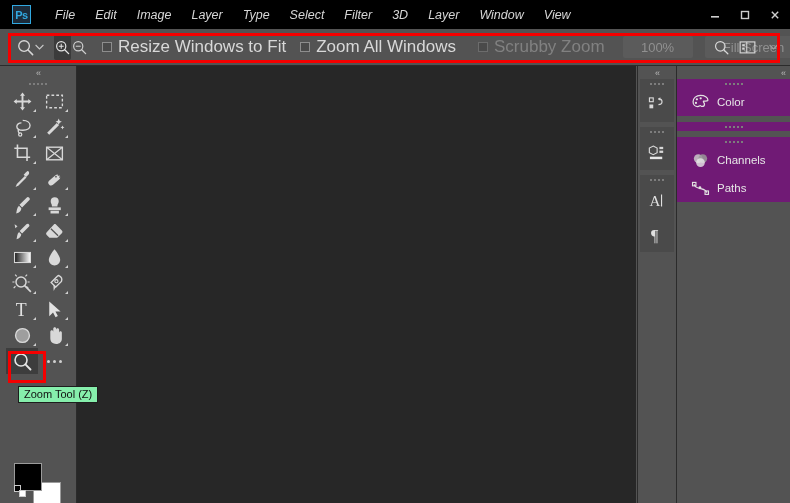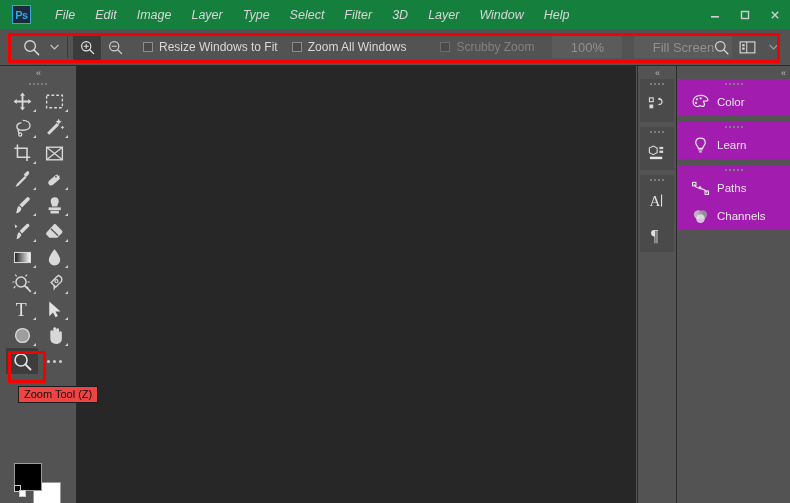--- a/index.html
+++ b/index.html
@@ -6,21 +6,21 @@
   body{
     width:790px;height:503px;overflow:hidden;
     font-family:"Liberation Sans", sans-serif;
     -webkit-font-smoothing:antialiased;
   }
   #app{position:relative;width:790px;height:503px;background:#535353;}
 
   
   .menubar{
     position:absolute;left:0;top:0;width:790px;height:29px;
-    background:#15803d;display:flex;align-items:center;
+    background:#000000;display:flex;align-items:center;
     border-bottom:1px solid #2b2b2b;
   }
   .ps-logo{
     width:19px;height:19px;margin-left:12px;margin-right:14px;
     background:#1c2b3a;border:1px solid #31a8e0;
     color:#31a8e0;font-size:11px;font-weight:bold;
     display:flex;align-items:center;justify-content:center;
     letter-spacing:-0.5px;box-sizing:border-box;
   }
   .menu-item{
@@ -51,21 +51,21 @@
   .ob-togglebtn{
     width:28px;height:26px;display:flex;align-items:center;justify-content:center;
     border-radius:2px;
   }
   .ob-togglebtn.on{background:#3b3b3b;}
   .ob-check{display:flex;align-items:center;margin-left:14px;}
   .ob-check .box{
     width:10px;height:10px;border:1px solid #8d8d8d;background:#4a4a4a;
     box-sizing:border-box;margin-right:6px;
   }
-  .ob-check .lbl{color:#d8d8d8;font-size:12px;white-space:nowrap;text-align:center;}
+  .ob-check .lbl{color:#d8d8d8;font-size:17px;white-space:nowrap;text-align:center;}
   .ob-check.disabled .lbl{color:#818181;}
   .ob-check.disabled .box{border-color:#6c6c6c;}
   .ob-btn{
     height:22px;min-width:58px;padding:0 10px;margin-left:12px;
     background:#616161;color:#cfcfcf;font-size:13px;
     display:flex;align-items:center;justify-content:center;border-radius:2px;
     white-space:nowrap;
   }
   .ob-btn.dim{color:#909090;background:#5b5b5b;}
   .ob-right{position:absolute;right:4px;top:0;height:36px;display:flex;align-items:center;}
@@ -108,21 +108,21 @@
 
   
   .redbox-zoom{
     position:absolute;left:8px;top:351px;width:38px;height:32px;
     border:3px solid #f50000;box-sizing:border-box;pointer-events:none;z-index:60;
   }
 
   
   .tooltip{
     position:absolute;left:18px;top:386px;z-index:70;
-    background:#ef4444;border:1px solid #1d1d1d;color:#111;
+    background:#86efac;border:1px solid #1d1d1d;color:#111;
     font-size:11px;padding:1px 5px 2px 5px;white-space:nowrap;
   }
 
   
   .swatch-area{position:absolute;left:14px;top:397px;width:54px;height:44px;}
   .sw-fg{position:absolute;left:0;top:0;width:28px;height:28px;background:#000;border:1px solid #9b9b9b;box-sizing:border-box;}
   .sw-bg{position:absolute;left:19px;top:19px;width:28px;height:28px;background:#fff;border:1px solid #9b9b9b;box-sizing:border-box;}
   .sw-mini{position:absolute;left:0;top:22px;width:12px;height:12px;}
   .sw-mini .a{position:absolute;left:0;top:0;width:7px;height:7px;background:#000;border:1px solid #c9c9c9;box-sizing:border-box;}
   .sw-mini .b{position:absolute;left:5px;top:5px;width:7px;height:7px;background:#fff;border:1px solid #c9c9c9;box-sizing:border-box;}
@@ -142,21 +142,21 @@
   .dock-grip{height:9px;display:flex;align-items:center;justify-content:center;gap:2px;}
   .dock-grip i{width:2px;height:2px;background:#7d7d7d;display:block;}
   .dock-item{height:34px;display:flex;align-items:center;justify-content:center;color:#d8d8d8;}
 
   
   .rpanel{
     position:absolute;left:676px;top:66px;width:114px;height:437px;background:#535353;
     border-left:1px solid #2b2b2b;
   }
   .rp-collapse{height:13px;display:flex;align-items:center;justify-content:flex-end;padding-right:6px;color:#b9b9b9;font-size:9px;letter-spacing:-1px;}
-  .rp-group{background:#a21caf;margin:0 0 6px 0;}
+  .rp-group{background:#701a75;margin:0 0 6px 0;}
   .rp-grip{height:9px;display:flex;align-items:center;justify-content:center;gap:2px;}
   .rp-grip i{width:2px;height:2px;background:#7d7d7d;display:block;}
   .rp-row{height:28px;display:flex;align-items:center;padding-left:10px;}
   .rp-row .ic{width:26px;display:flex;align-items:center;justify-content:center;color:#e2e2e2;}
   .rp-row .lbl{color:#e6e6e6;font-size:11.5px;margin-left:4px;white-space:nowrap;}
 </style>
 </head>
 <body>
 
 <div id="app">
@@ -167,21 +167,21 @@
         <div class="menu-item">File</div>
         <div class="menu-item">Edit</div>
         <div class="menu-item">Image</div>
         <div class="menu-item">Layer</div>
         <div class="menu-item">Type</div>
         <div class="menu-item">Select</div>
         <div class="menu-item">Filter</div>
         <div class="menu-item">3D</div>
         <div class="menu-item">Layer</div>
         <div class="menu-item">Window</div>
-        <div class="menu-item">Help</div>
+        <div class="menu-item">View</div>
       </div>
     <div class="wincontrols">
       <div class="wbtn">
         <svg width="12" height="12" viewBox="0 0 12 12">
             <rect x="2" y="7" width="8" height="1.6" fill="#cfcfcf"></rect>
           </svg>
       </div>
       <div class="wbtn">
         <svg width="12" height="12" viewBox="0 0 12 12">
             <rect x="2.5" y="2.5" width="7" height="7" fill="none" stroke="#cfcfcf" stroke-width="1.4"></rect>
@@ -227,21 +227,21 @@
     </div>
 
     <div class="ob-check">
       <span class="box"></span>
       <span class="lbl">Resize Windows to Fit</span>
     </div>
     <div class="ob-check">
       <span class="box"></span>
       <span class="lbl">Zoom All Windows</span>
     </div>
-    <div class="ob-check disabled" style="margin-left:34px;">
+    <div class="ob-check disabled" style="margin-left:22px;">
       <span class="box"></span>
       <span class="lbl">Scrubby Zoom</span>
     </div>
 
     <div class="ob-btn dim" style="margin-left:18px;min-width:50px;">100%</div>
     <div class="ob-btn dim" style="margin-left:12px;min-width:78px;">Fill Screen</div>
 
     <div class="ob-right">
       <div class="ob-ricon">
         <svg width="17" height="17" viewBox="0 0 20 20">
@@ -535,56 +535,47 @@
           </div>
         </div>
         <div class="rp-group">
           <div class="rp-grip">
             <i></i>
             <i></i>
             <i></i>
             <i></i>
             <i></i>
           </div>
+        </div>
+        <div class="rp-group">
+          <div class="rp-grip">
+            <i></i>
+            <i></i>
+            <i></i>
+            <i></i>
+            <i></i>
+          </div>
           <div class="rp-row">
             <span class="ic">
               <svg width="19" height="19" viewBox="0 0 20 20">
-                <path d="M10 2.2 C6.8 2.2 5 4.4 5 7 C5 9.6 7.4 10.6 7.6 13 H12.4 C12.6 10.6 15 9.6 15 7 C15 4.4 13.2 2.2 10 2.2 Z" fill="none" stroke="#e2e2e2" stroke-width="1.3"></path>
-                <path d="M7.8 14.6 H12.2 M8.6 16.6 H11.4" stroke="#e2e2e2" stroke-width="1.3"></path>
+                <circle cx="7.6" cy="8" r="4.6" fill="#c9c9c9" opacity="0.85"></circle>
+                <circle cx="12.4" cy="8" r="4.6" fill="#9a9a9a" opacity="0.85"></circle>
+                <circle cx="10" cy="12.2" r="4.6" fill="#e8e8e8" opacity="0.8"></circle>
               </svg>
             </span>
-            <span class="lbl">Learn</span>
-          </div>
-        </div>
-        <div class="rp-group">
-          <div class="rp-grip">
-            <i></i>
-            <i></i>
-            <i></i>
-            <i></i>
-            <i></i>
+            <span class="lbl">Channels</span>
           </div>
           <div class="rp-row">
             <span class="ic">
               <svg width="19" height="19" viewBox="0 0 20 20">
                 <path d="M3.4 5.4 C3.4 11.6 16.6 8.6 16.6 14.4" fill="none" stroke="#e2e2e2" stroke-width="1.2"></path>
                 <rect x="1.6" y="3.6" width="3.6" height="3.6" fill="none" stroke="#e2e2e2" stroke-width="1.2"></rect>
                 <rect x="14.8" y="12.6" width="3.6" height="3.6" fill="none" stroke="#e2e2e2" stroke-width="1.2"></rect>
                 <circle cx="9.4" cy="9.2" r="1.5" fill="#e2e2e2"></circle>
               </svg>
             </span>
             <span class="lbl">Paths</span>
           </div>
-          <div class="rp-row">
-            <span class="ic">
-              <svg width="19" height="19" viewBox="0 0 20 20">
-                <circle cx="7.6" cy="8" r="4.6" fill="#c9c9c9" opacity="0.85"></circle>
-                <circle cx="12.4" cy="8" r="4.6" fill="#9a9a9a" opacity="0.85"></circle>
-                <circle cx="10" cy="12.2" r="4.6" fill="#e8e8e8" opacity="0.8"></circle>
-              </svg>
-            </span>
-            <span class="lbl">Channels</span>
-          </div>
         </div>
       </div>
   </div>
 
 </div>
 
 </body></html>

